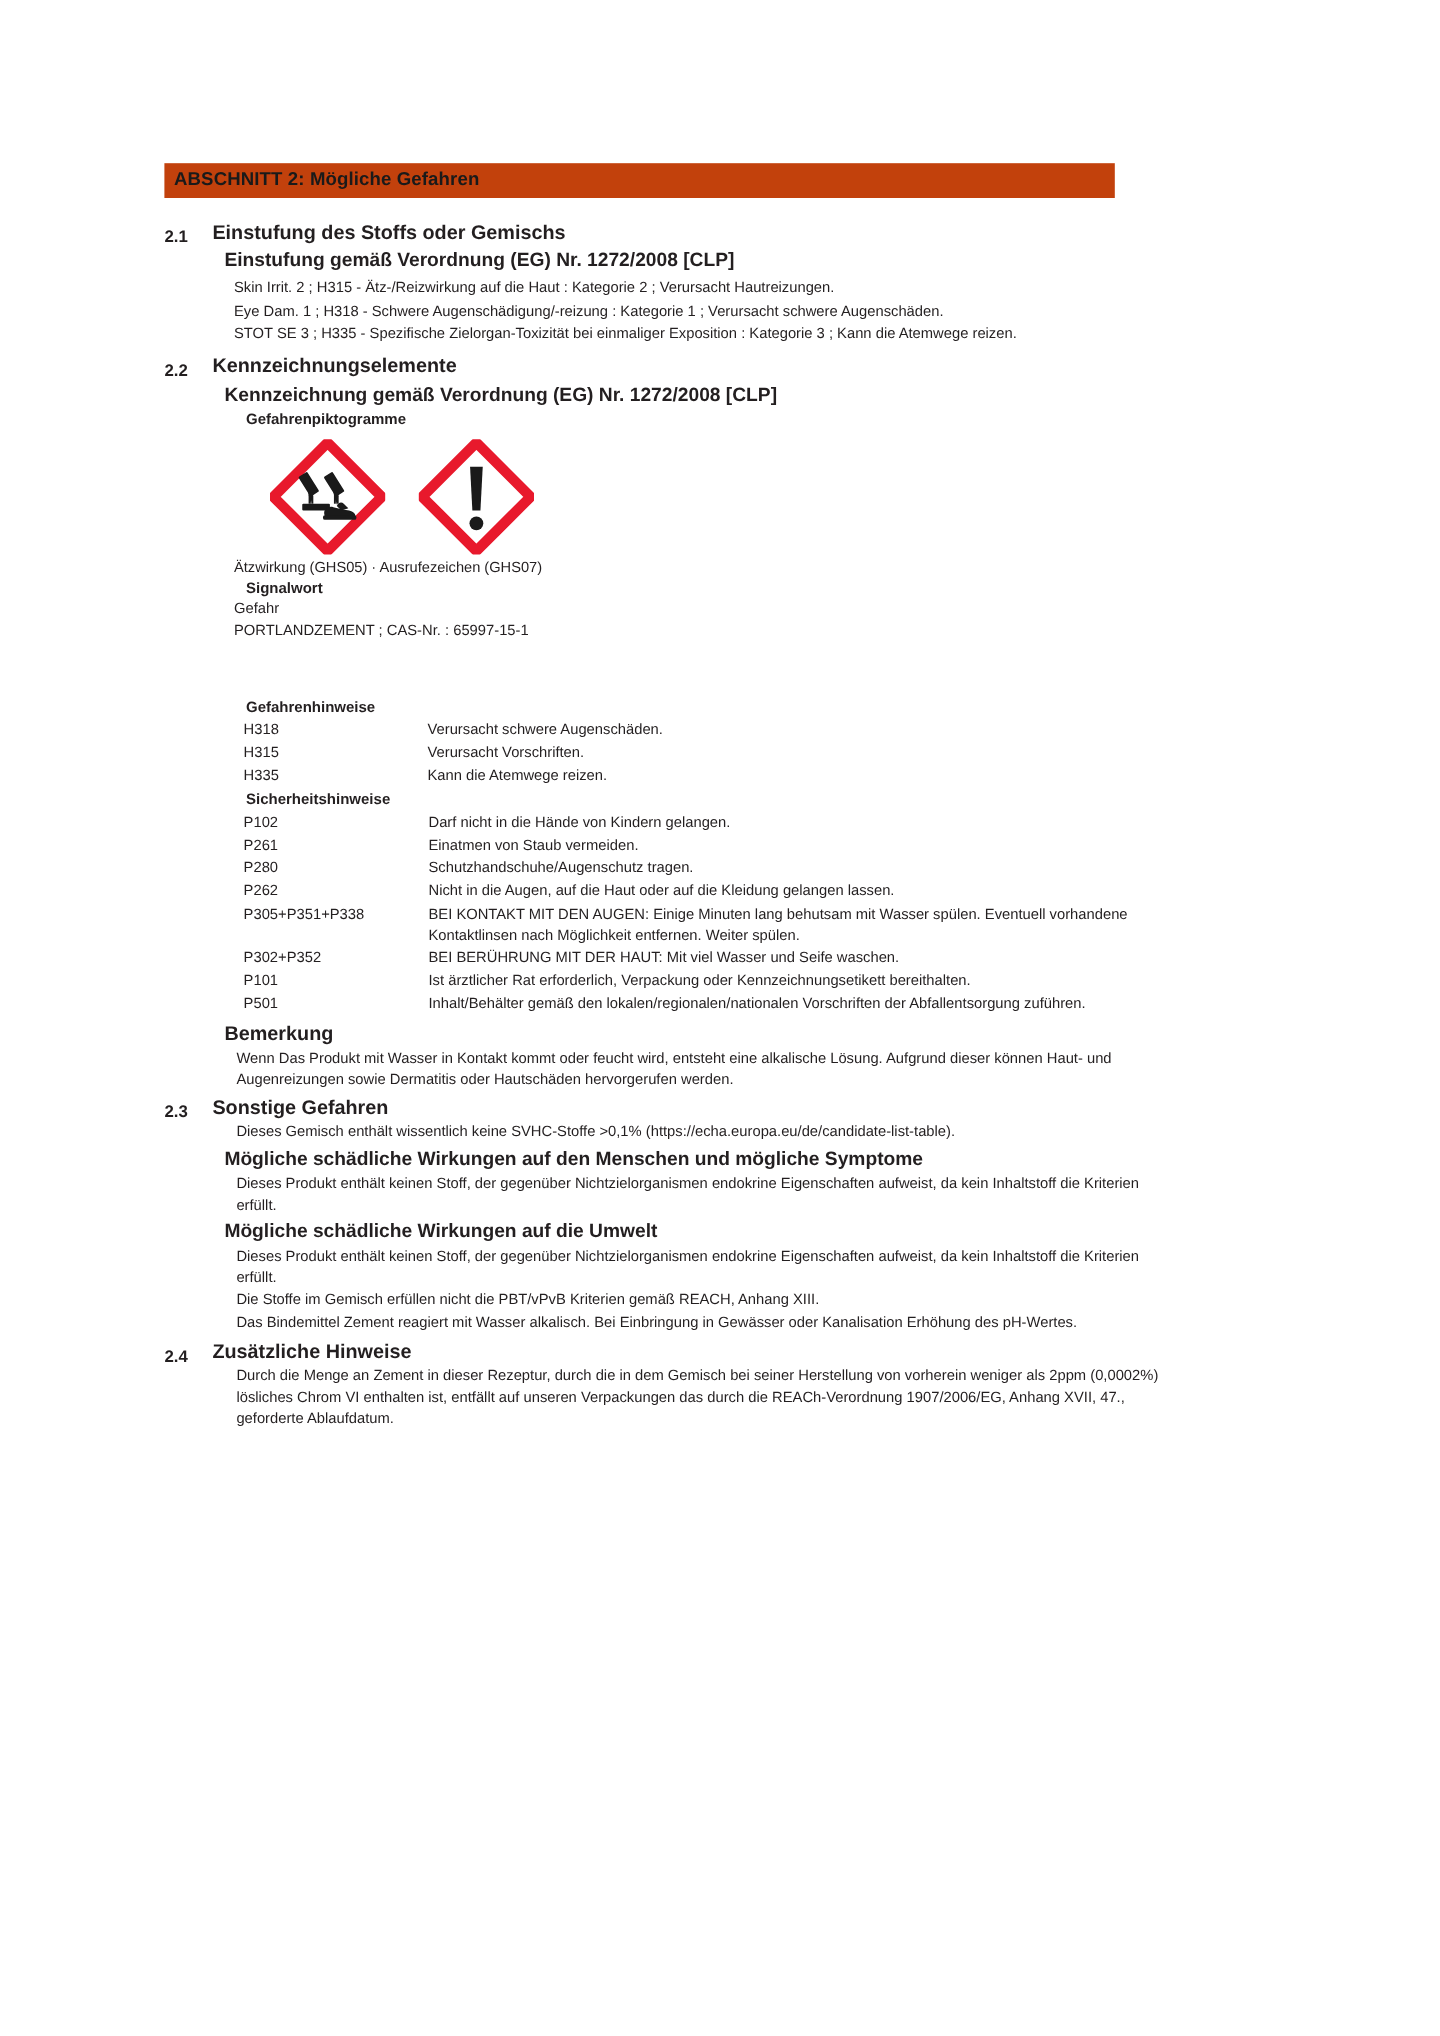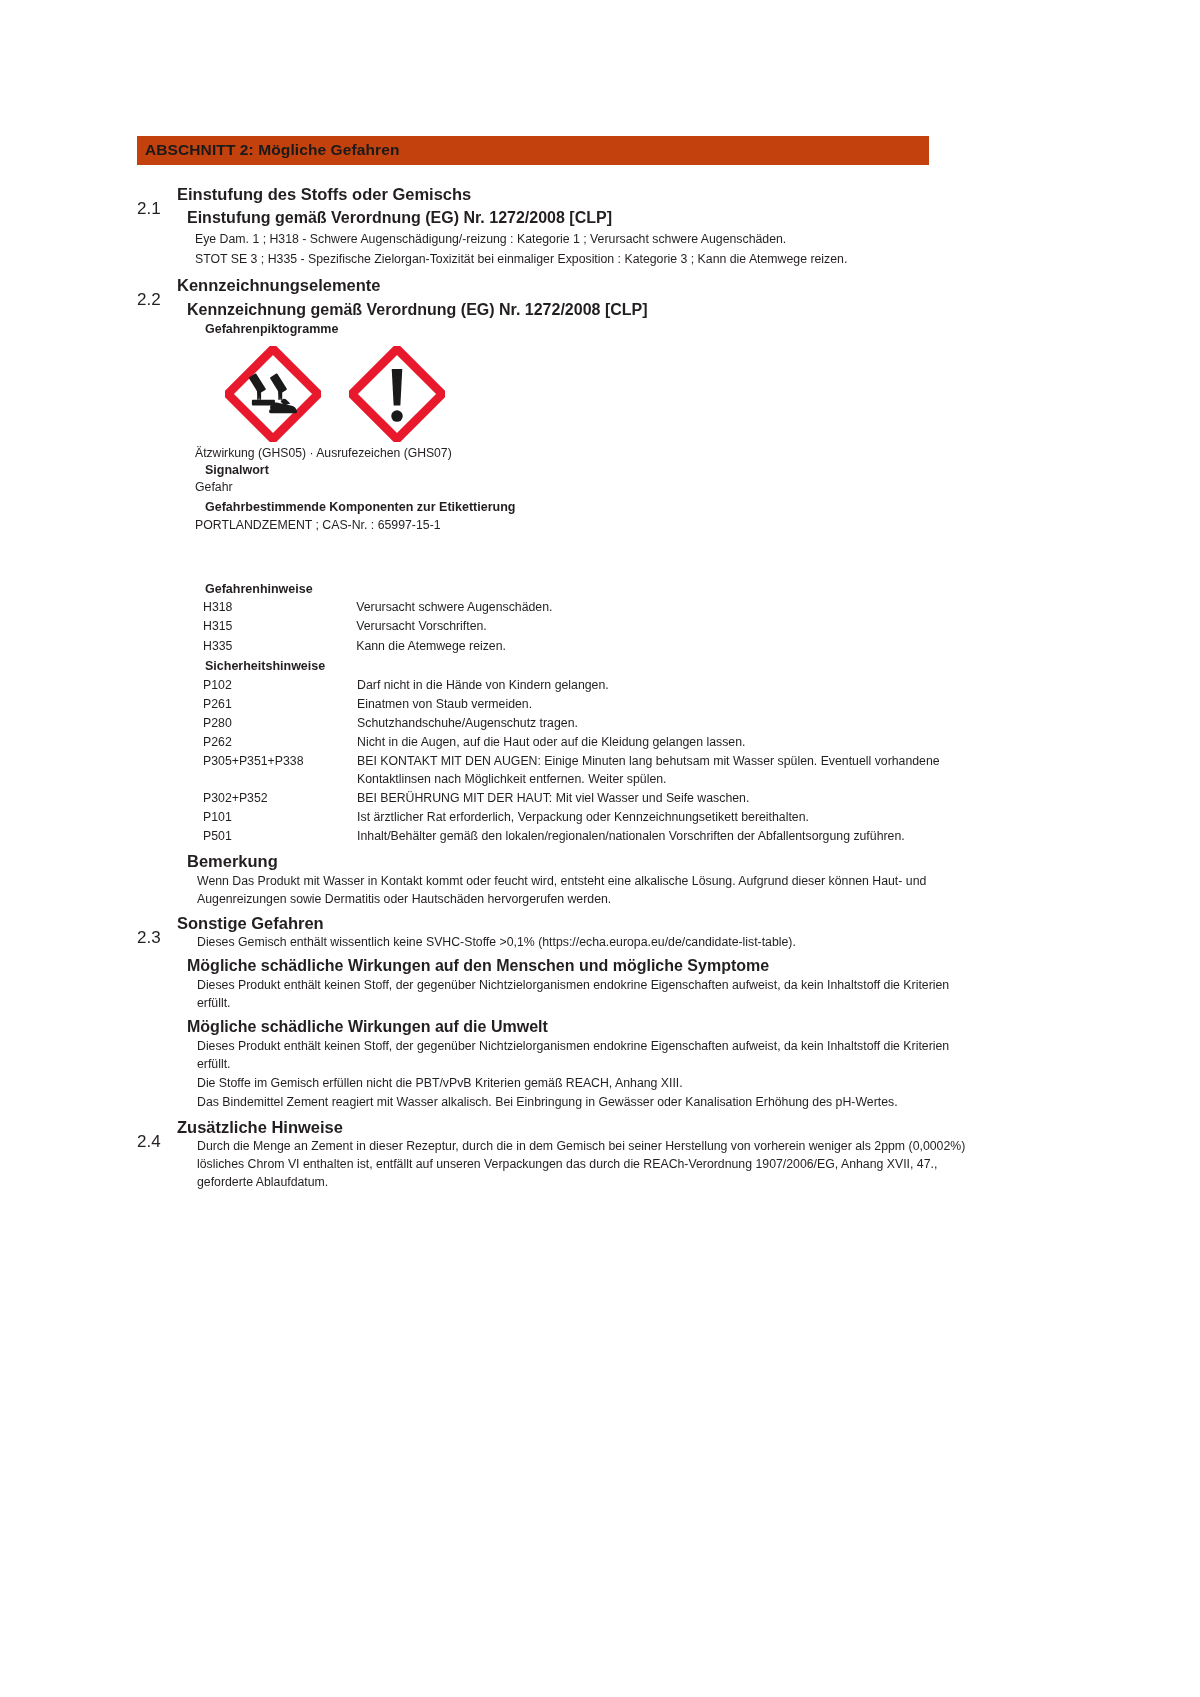--- a/index.html
+++ b/index.html
@@ -44,23 +44,23 @@
 
   
   .numbered {
     position: relative;
     padding-left: 40px;
     margin-top: 6px;
   }
   .num {
     position: absolute;
     left: 0;
-    top: 14px;
-    font-weight: normal;
-    font-size: 17px;
+    top: 4px;
+    font-weight: bold;
+    font-size: 14px;
     color: #231f20;
   }
   .h-main {
     font-weight: bold;
     font-size: 16.5px;
     color: #231f20;
     line-height: 1.18;
     margin: 0;
   }
   .h-sub {
@@ -150,20 +150,21 @@
 
 <div class="page">
   <div class="content">
 
     <div class="section-bar">ABSCHNITT 2: Mögliche Gefahren</div>
 
     <div class="numbered">
       <span class="num">2.1</span>
       <div class="h-main">Einstufung des Stoffs oder Gemischs</div>
       <div class="h-sub">Einstufung gemäß Verordnung (EG) Nr. 1272/2008 [CLP]</div>
+      <div class="body-line">Skin Irrit. 2 ; H315 - Ätz-/Reizwirkung auf die Haut : Kategorie 2 ; Verursacht Hautreizungen.</div>
       <div class="body-line">Eye Dam. 1 ; H318 - Schwere Augenschädigung/-reizung : Kategorie 1 ; Verursacht schwere Augenschäden.</div>
       <div class="body-line">STOT SE 3 ; H335 - Spezifische Zielorgan-Toxizität bei einmaliger Exposition : Kategorie 3 ; Kann die Atemwege reizen.</div>
     </div>
 
     <div class="numbered" style="margin-top:7px;">
       <span class="num">2.2</span>
       <div class="h-main">Kennzeichnungselemente</div>
       <div class="h-sub">Kennzeichnung gemäß Verordnung (EG) Nr. 1272/2008 [CLP]</div>
       <div class="h-small">Gefahrenpiktogramme</div>
 
@@ -200,21 +201,20 @@
             <path d="M44.5 24 L55.5 24 L53.5 62 L46.5 62 Z" fill="#1a1a1a"></path>
             <circle cx="50" cy="73" r="6" fill="#1a1a1a"></circle>
           </svg>
         </div>
       </div>
       <div class="picto-caption">Ätzwirkung (GHS05) · Ausrufezeichen (GHS07)</div>
 
       <div class="h-small">Signalwort</div>
       <div class="body-par-tight">Gefahr</div>
 
-      <div class="h-small">Gefahrbestimmende Komponenten zur Etikettierung</div>
       <div class="body-par-tight">PORTLANDZEMENT ; CAS-Nr. : 65997-15-1</div>
 
       <div class="spacer-lg"></div>
 
       <div class="h-small">Gefahrenhinweise</div>
       <table class="stmt-table">
         <tbody>
           <tr>
             <td class="stmt-code">H318</td>
             <td class="stmt-text">Verursacht schwere Augenschäden.</td>

